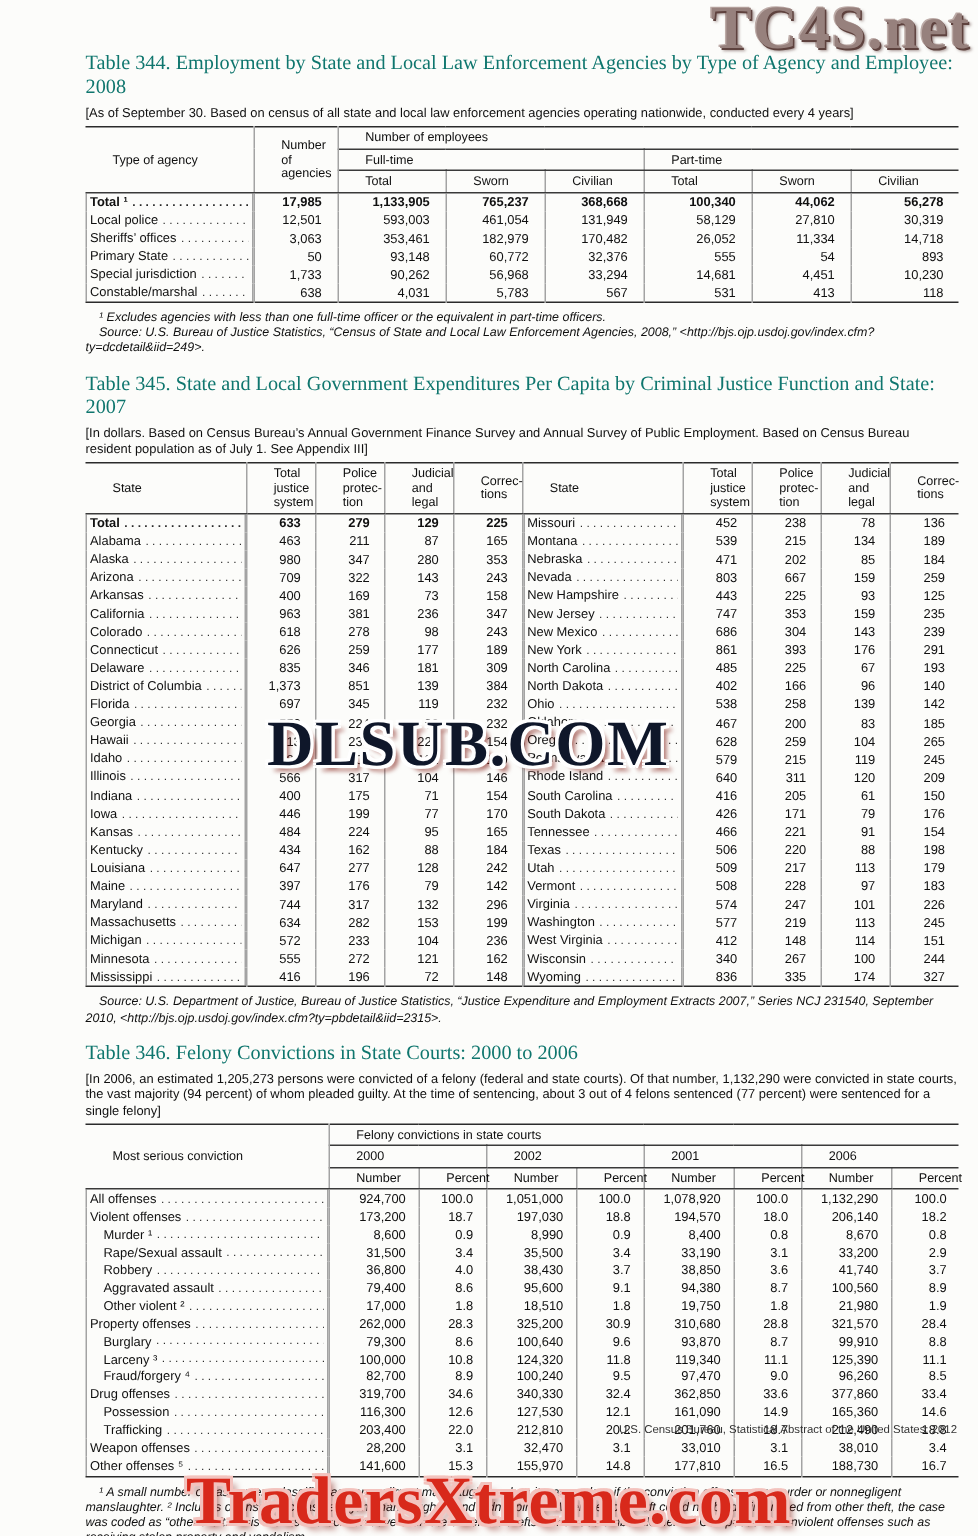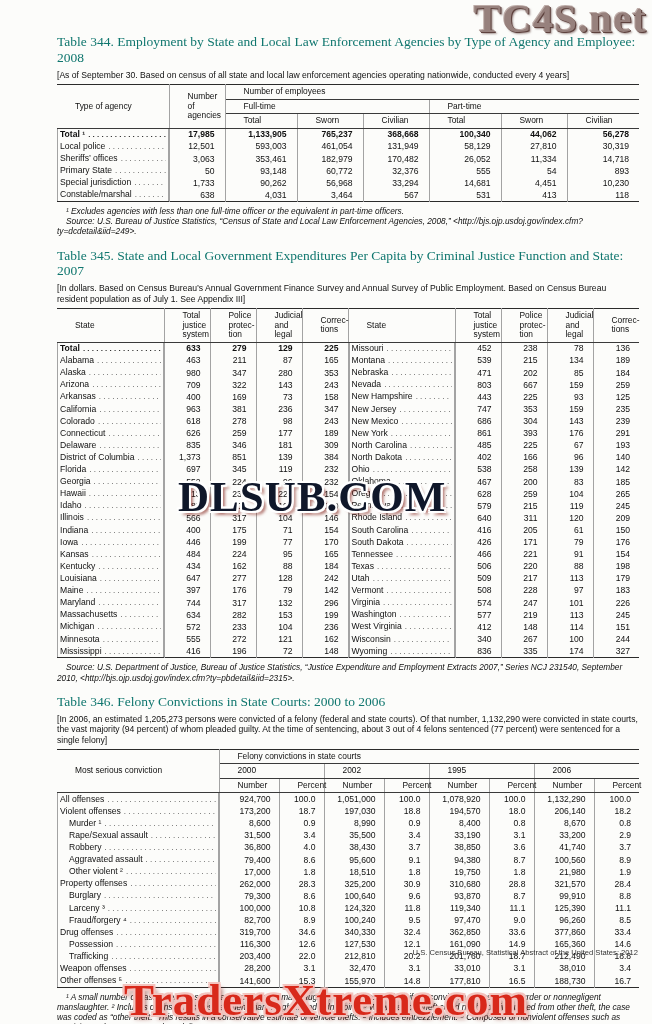--- a/index.html
+++ b/index.html
@@ -23,21 +23,21 @@
   thead th { border-bottom:1px solid #3a3a3a; }
   td { font-size:8.6px; line-height:1.08; padding:1.4px 2px 1.1px; vertical-align:bottom; }
   .pre { white-space:pre-line; }
   .num { text-align:right; white-space:nowrap; }
   .t344 .num { padding-right:10px; }
   .t345 .num { padding-right:9px; }
   .t346 .num { padding-right:8px; }
   .lbl { display:flex; align-items:baseline; overflow:hidden; }
   .lbl .nm { white-space:nowrap; }
   .lbl .dots { flex:1; overflow:hidden; white-space:nowrap; font-size:8px; opacity:.9; padding:0 2px 0 3px; }
-  td.ind { padding-left:11px; }
+  td.ind { padding-left:11px;align-items:flex-end; }
   .b { font-weight:700; }
   .credit { position:absolute; right:14px; top:948px; font-size:7.6px; color:#333; }
 
   .wm { position:absolute; font-family:"Liberation Serif", serif; font-weight:700;
         white-space:nowrap; pointer-events:none; }
   .wm-top { top:-6px; right:5px; font-size:41px; letter-spacing:1px; color:#97817d;
             text-shadow:1px 1px 0 #5e423e, 2px 2px 2px rgba(94,66,62,.55), -1px -1px 0 #bdaca8; }
   .wm-mid { top:472px; left:178px; font-size:43px; letter-spacing:1px; color:#0f172a;
             text-shadow:-2px -2px 0 #fff, 2px -2px 0 #fff, -2px 2px 0 #fff, 2px 2px 0 #fff,
                         0 -2px 0 #fff, 0 2px 0 #fff, -2px 0 0 #fff, 2px 0 0 #fff,
@@ -152,21 +152,21 @@
             <td class="num">4,451</td>
             <td class="num">10,230</td>
           </tr>
           <tr>
             <td class="lbl">
               <span class="nm">Constable/marshal</span>
               <span class="dots">. . . . . . . . . . . . . . . . . . . . . . . . . . . . . . . . . . . . . . . . . . . . . . . . . . . . . . . . . . . . </span>
             </td>
             <td class="num">638</td>
             <td class="num">4,031</td>
-            <td class="num">3,464</td>
+            <td class="num">5,783</td>
             <td class="num">567</td>
             <td class="num">531</td>
             <td class="num">413</td>
             <td class="num">118</td>
           </tr>
         </tbody>
     </table>
     <p class="footnote">¹ Excludes agencies with less than one full-time officer or the equivalent in part-time officers.</p>
     <p class="source">Source: U.S. Bureau of Justice Statistics, “Census of State and Local Law Enforcement Agencies, 2008,” &lt;http://bjs.ojp.usdoj.gov/index.cfm?ty=dcdetail&amp;iid=249&gt;.</p>
   </section>
@@ -705,21 +705,21 @@
           <col style="width:45px">
       </colgroup>
       <thead>
         <tr>
           <th rowspan="3">Most serious conviction</th>
           <th colspan="8">Felony convictions in state courts</th>
         </tr>
         <tr>
           <th colspan="2">2000</th>
           <th colspan="2">2002</th>
-          <th colspan="2">1995</th>
+          <th colspan="2">2001</th>
           <th colspan="2">2006</th>
         </tr>
         <tr>
           <th>Number</th>
           <th>Percent</th>
           <th>Number</th>
           <th>Percent</th>
           <th>Number</th>
           <th>Percent</th>
           <th>Number</th>

